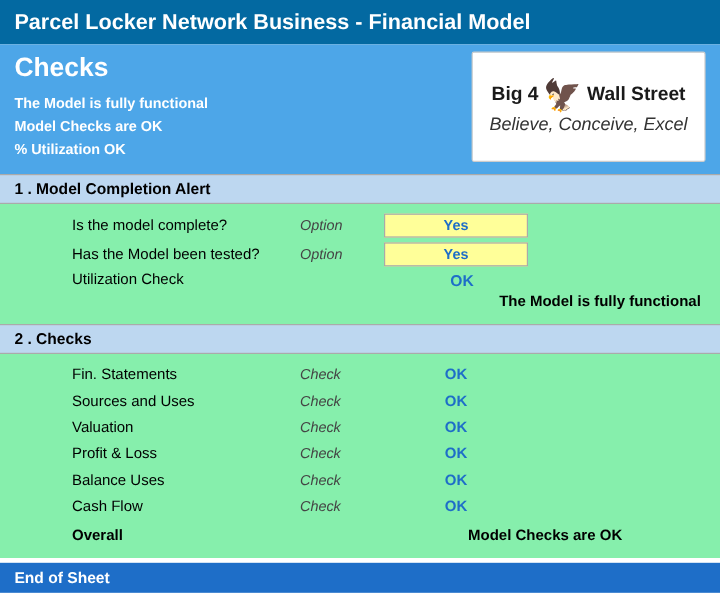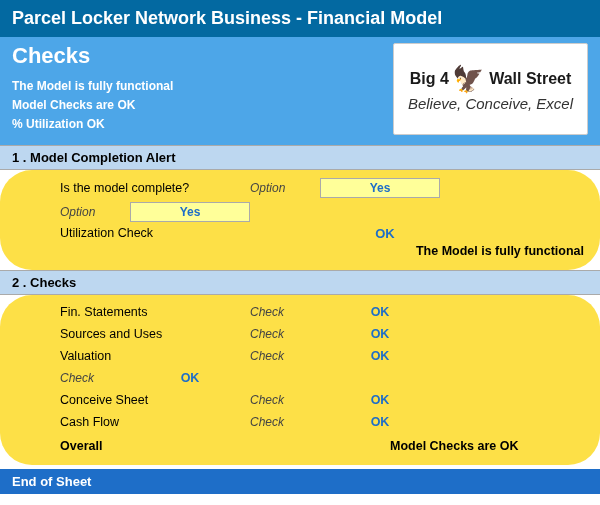--- a/index.html
+++ b/index.html
@@ -82,22 +82,21 @@
       font-weight: bold;
       font-size: 13px;
       color: #000;
       border-top: 1px solid #aaa;
       border-bottom: 1px solid #aaa;
     }
 
     
     .section-body {
       padding: 6px 0 8px 0;
-      background: #fde047;
-      border-radius: 32px;
+      background: #86efac;
     }
     .data-row {
       display: flex;
       align-items: center;
       padding: 2px 16px 2px 60px;
       min-height: 22px;
     }
     .row-label {
       flex: 0 0 190px;
       color: #000;
@@ -221,20 +220,23 @@
       <span>Option</span>
     </div>
     <div class="row-value">
       <span class="dropdown-box">
         <span>Yes</span>
       </span>
     </div>
   </div>
 
   <div class="data-row">
+    <div class="row-label">
+      <span>Has the Model been tested?</span>
+    </div>
     <div class="row-option">
       <span>Option</span>
     </div>
     <div class="row-value">
       <span class="dropdown-box">
         <span>Yes</span>
       </span>
     </div>
   </div>
 
@@ -288,31 +290,34 @@
     </div>
     <div class="row-option">
       <span>Check</span>
     </div>
     <div class="row-value">
       <span class="ok-blue">OK</span>
     </div>
   </div>
 
   <div class="data-row">
-    <div class="row-option">
-      <span>Check</span>
-    </div>
-    <div class="row-value">
-      <span class="ok-blue">OK</span>
-    </div>
-  </div>
-
-  <div class="data-row">
-    <div class="row-label">
-      <span>Conceive Sheet</span>
+    <div class="row-label">
+      <span>Profit &amp; Loss</span>
+    </div>
+    <div class="row-option">
+      <span>Check</span>
+    </div>
+    <div class="row-value">
+      <span class="ok-blue">OK</span>
+    </div>
+  </div>
+
+  <div class="data-row">
+    <div class="row-label">
+      <span>Balance Uses</span>
     </div>
     <div class="row-option">
       <span>Check</span>
     </div>
     <div class="row-value">
       <span class="ok-blue">OK</span>
     </div>
   </div>
 
   <div class="data-row">

